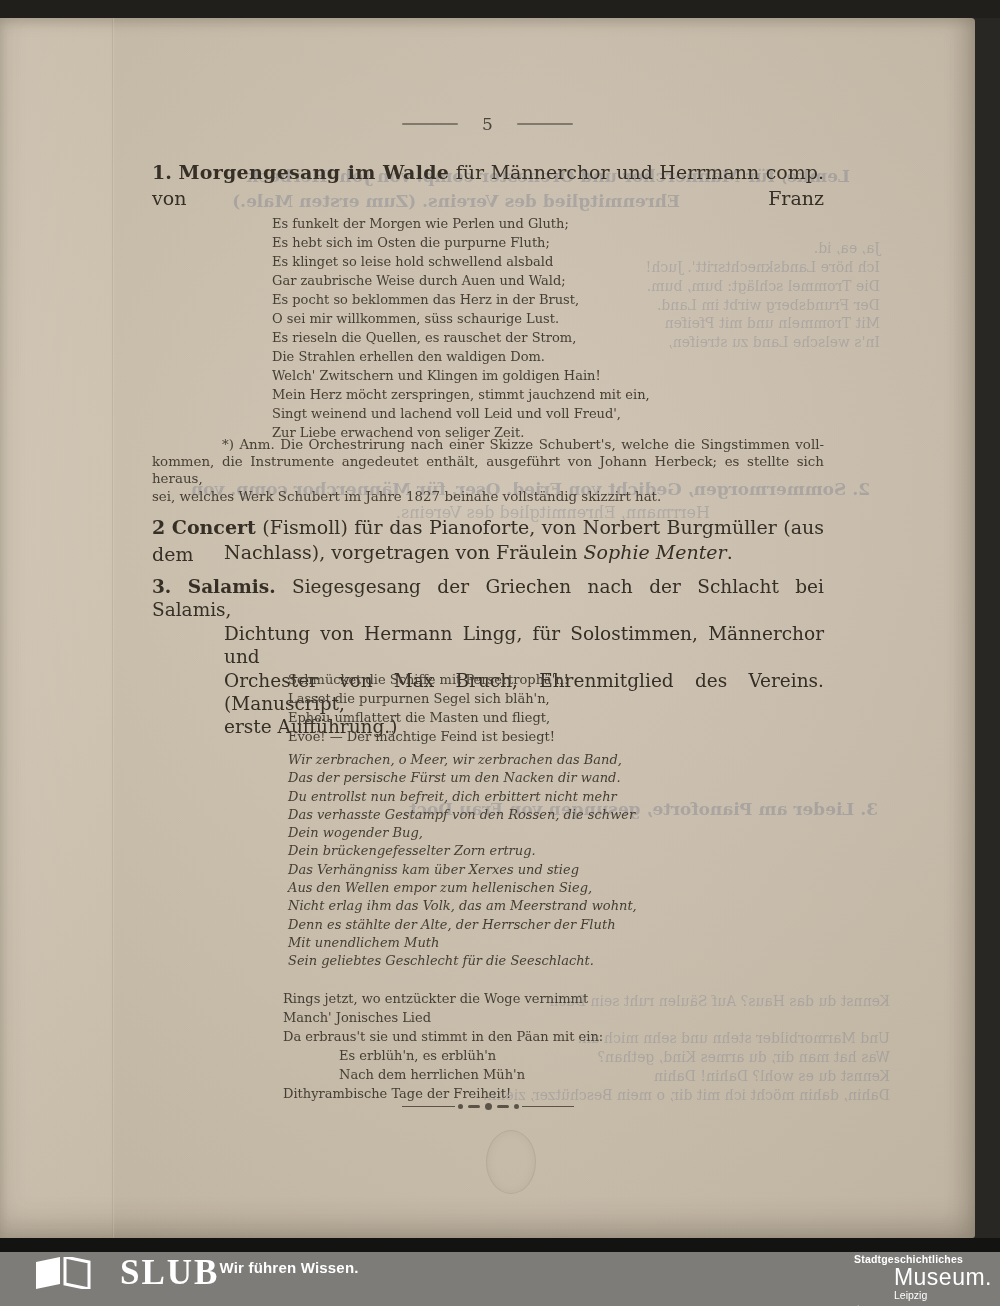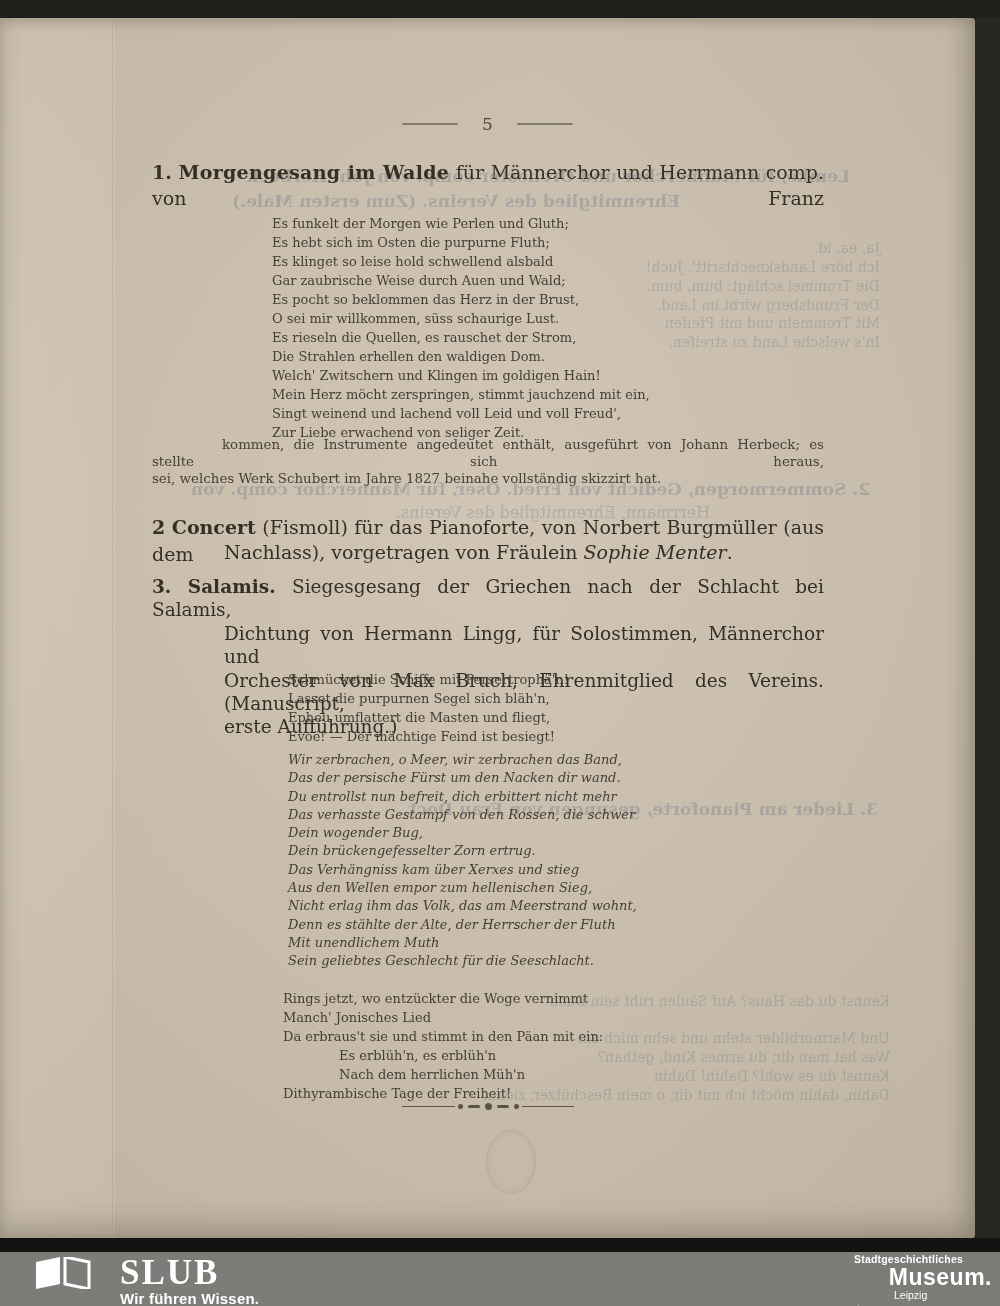--- a/index.html
+++ b/index.html
@@ -66,27 +66,27 @@
   
   .bt{position:absolute;transform:scaleX(-1);color:#6d7589;opacity:.30;font-size:14px;
       white-space:nowrap;filter:blur(.4px);text-align:left;}
   .bt.hd{font-size:17px;font-weight:600;opacity:.34;}
 
   
   .footgap{position:absolute;left:0;top:1238px;width:1000px;height:14px;background:#131311;}
   .footer{position:absolute;left:0;bottom:0;width:1000px;height:54px;background:#7d7c79;
           font-family:"Liberation Sans",sans-serif;color:#fff;}
   .slub{position:absolute;left:36px;top:5px;display:flex;gap:26px;align-items:flex-start;}
-  .slub .wordmark{display:flex;flex-direction:column;}
+  .slub .wordmark{display:flex;flex-direction:row;}
   .slub .name{font-family:"Liberation Serif","DejaVu Serif",serif;font-weight:bold;
               font-size:35px;line-height:31px;letter-spacing:2px;}
   .slub .tagline{font-size:15px;font-weight:bold;letter-spacing:.2px;margin-top:2px;}
   .museum{position:absolute;right:8px;top:2px;width:138px;line-height:1;}
   .museum .m1{font-size:10.5px;font-weight:bold;letter-spacing:.2px;}
-  .museum .m2{font-size:23px;font-weight:bold;letter-spacing:.5px;text-align:right;margin-top:1px;}
+  .museum .m2{font-size:23px;font-weight:normal;letter-spacing:.5px;text-align:right;margin-top:1px;}
   .museum .m3{font-size:10.5px;margin-left:40px;margin-top:1px;}
   .museum .m4{font-size:5.6px;margin-top:4px;white-space:nowrap;}
   .museum .chk{font-size:7px;margin-right:1px;}
 </style>
 </head>
 <body>
 
 <div class="stage">
   <div class="topstrip"></div>
 
@@ -129,20 +129,21 @@
       <div>O sei mir willkommen, süss schaurige Lust.</div>
       <div>Es rieseln die Quellen, es rauschet der Strom,</div>
       <div>Die Strahlen erhellen den waldigen Dom.</div>
       <div>Welch' Zwitschern und Klingen im goldigen Hain!</div>
       <div>Mein Herz möcht zerspringen, stimmt jauchzend mit ein,</div>
       <div>Singt weinend und lachend voll Leid und voll Freud',</div>
       <div>Zur Liebe erwachend von seliger Zeit.</div>
     </div>
 
     <div class="t fn">
+      <div>*) Anm. Die Orchestrirung nach einer Skizze Schubert's, welche die Singstimmen voll-</div>
       <div>kommen, die Instrumente angedeutet enthält, ausgeführt von Johann Herbeck; es stellte sich heraus,</div>
       <div>sei, welches Werk Schubert im Jahre 1827 beinahe vollständig skizzirt hat.</div>
     </div>
 
     <div class="t item2a">
       <span class="num">2</span>
       <b>Concert</b>
       <span>(Fismoll) für das Pianoforte, von Norbert Burgmüller (aus dem</span>
     </div>
     <div class="t item2b">

